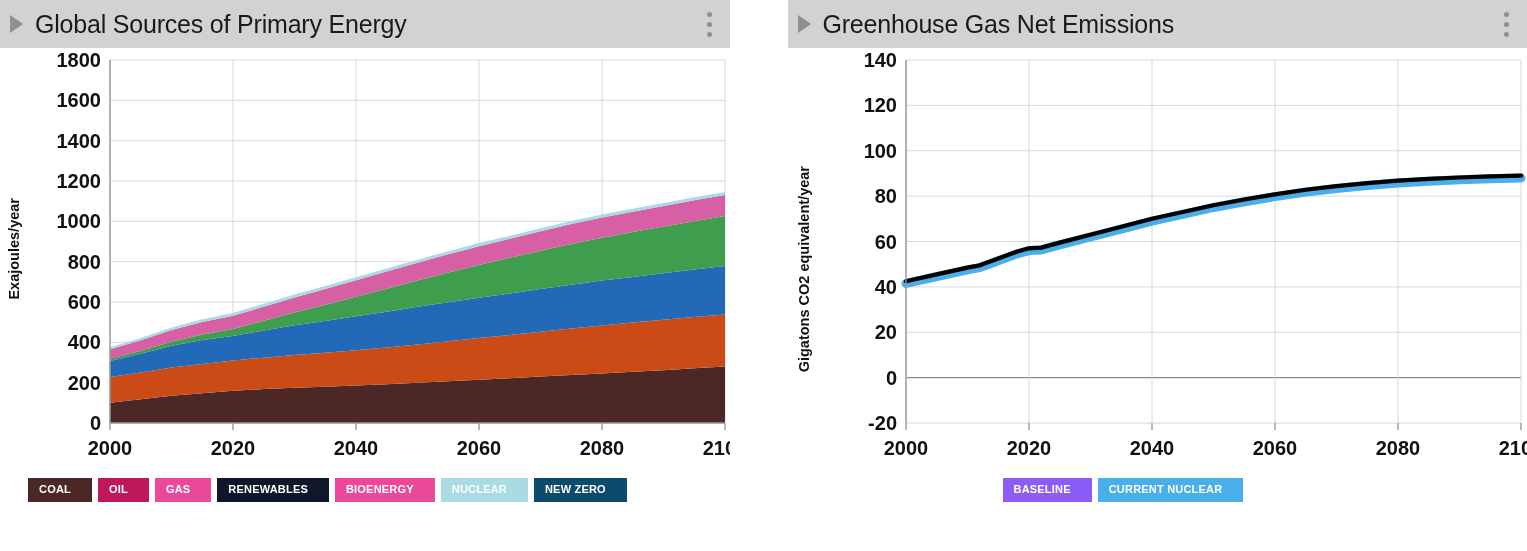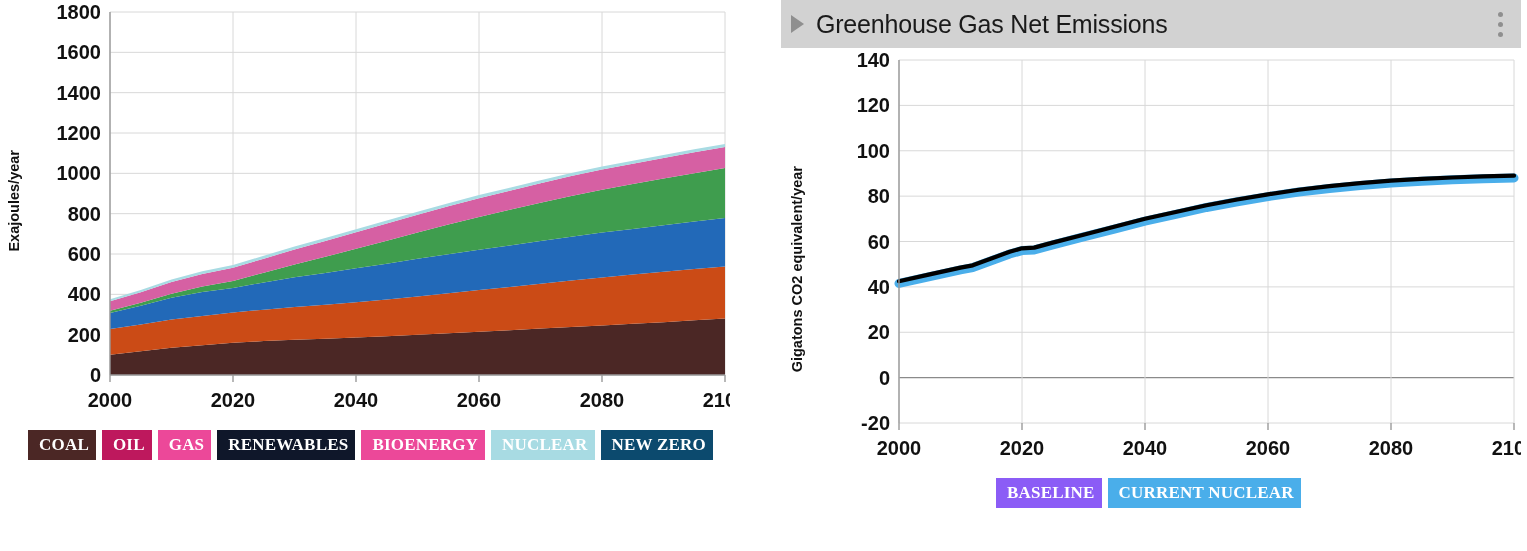--- a/index.html
+++ b/index.html
@@ -4,21 +4,21 @@
 <style>
   html,body{margin:0;padding:0;}
   body{
     width:1527px;height:551px;background:#ffffff;
     font-family:"Liberation Sans", sans-serif;
     overflow:hidden;
   }
   .root{position:relative;width:1527px;height:551px;display:flex;gap:30px;}
   .panel{position:relative;}
   .panel.left{width:730px;}
-  .panel.right{width:740px;margin-left:21px;}
+  .panel.right{width:740px;margin-left:28px;}
 
   
   .card-header{
     height:48px;background:#d2d2d2;display:flex;align-items:center;
     padding:0 12px 0 10px;box-sizing:border-box;
   }
   .tri-icon{
     width:0;height:0;border-left:13px solid #8f8f8f;
     border-top:9px solid transparent;border-bottom:9px solid transparent;
     margin-right:12px;flex:0 0 auto;
@@ -44,31 +44,40 @@
     font-family:"Liberation Sans", sans-serif;
   }
   .ytick{text-anchor:end;}
   .xtick{text-anchor:middle;}
 
   
   .legend{display:flex;align-items:center;gap:6px;}
   .legend.left-lg{padding-left:28px;}
   .legend.right-lg{padding-left:215px;}
   .chip{
-    color:#fff;font-weight:bold;font-size:17px;letter-spacing:0.2px;
-    padding:6px 7px 7px 11px;line-height:1;white-space:nowrap;
-    font-family:Liberation Serif, serif;
+    color:#fff;font-weight:bold;font-size:11px;letter-spacing:0.2px;
+    padding:6px 21px 7px 11px;line-height:1;white-space:nowrap;
+    font-family:Liberation Sans, sans-serif;
   }
 </style>
 </head>
 <body>
 
 <div class="root">
 
   <div class="panel left">
+    <div class="card-header">
+      <span class="tri-icon"></span>
+      <span class="card-title">Global Sources of Primary Energy</span>
+      <span class="kebab">
+          <i></i>
+          <i></i>
+          <i></i>
+        </span>
+    </div>
     <div class="plot-wrap">
       <div class="axis-title" style="left:6px;top:150px;">Exajoules/year</div>
       <svg class="svg-holder" id="svg-energy" width="730" height="430">
           <line x1="110" x2="725" y1="375" y2="375" stroke="#d8d8d8" stroke-width="1"></line>
           <text x="101" y="382" class="ytick">0</text>
           <line x1="110" x2="725" y1="334.6666666666667" y2="334.6666666666667" stroke="#d8d8d8" stroke-width="1"></line>
           <text x="101" y="341.6666666666667" class="ytick">200</text>
           <line x1="110" x2="725" y1="294.33333333333337" y2="294.33333333333337" stroke="#d8d8d8" stroke-width="1"></line>
           <text x="101" y="301.33333333333337" class="ytick">400</text>
           <line x1="110" x2="725" y1="254" y2="254" stroke="#d8d8d8" stroke-width="1"></line>

